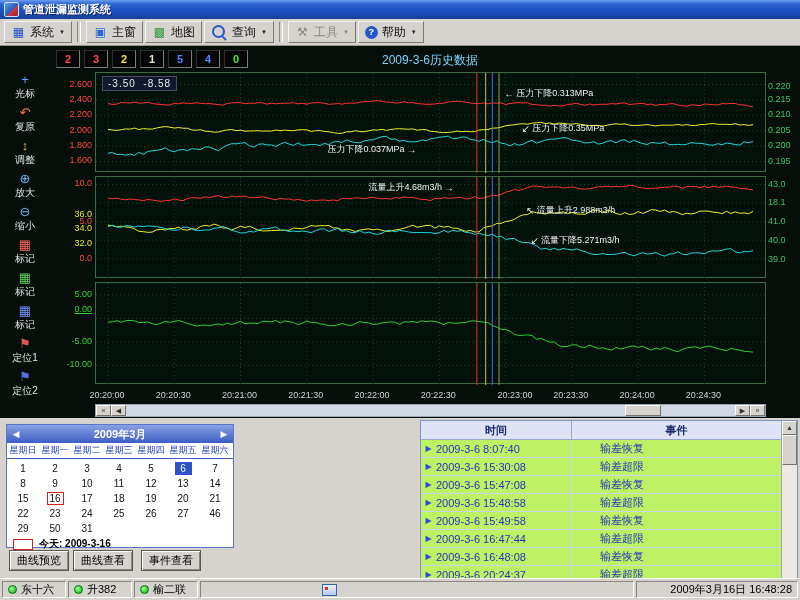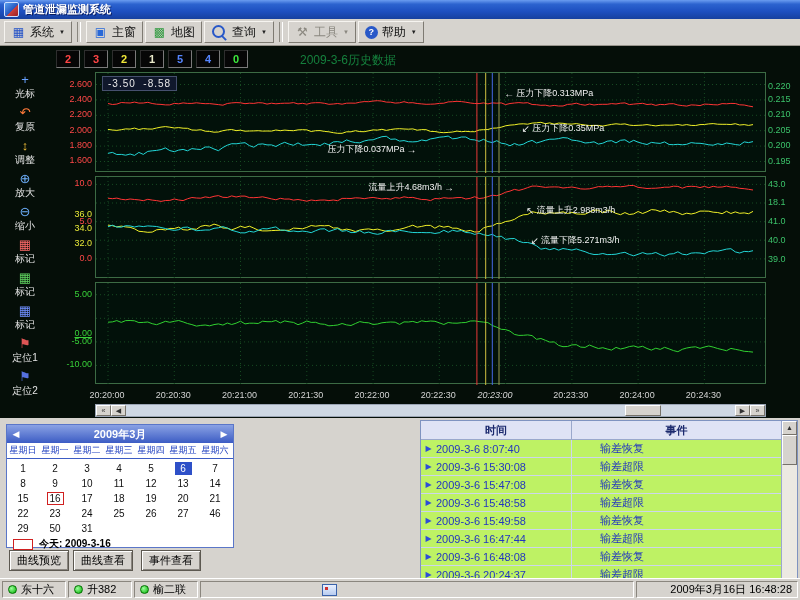--- a/index.html
+++ b/index.html
@@ -29,21 +29,21 @@
   .mag{position:relative;width:9px;height:9px;border:2px solid #2858c8;border-radius:50%;display:inline-block;margin:1px 3px 2px 1px}
   .mag::after{content:"";position:absolute;right:-4px;bottom:-3px;width:6px;height:2px;background:#2858c8;transform:rotate(45deg)}
   .help-badge{width:13px;height:13px;border-radius:50%;background:#2858c8;color:#fff;font-size:9px;font-weight:bold;
     display:inline-flex;align-items:center;justify-content:center}
 
   
   .chart-panel{position:absolute;left:0;top:46px;width:800px;height:372px;background:#050e08}
   .channels{position:absolute;left:56px;top:4px;display:flex;gap:4px}
   .chan{width:22px;height:16px;background:#060606;border:1px solid #7a7a7a;border-top-color:#2e2e2e;border-left-color:#2e2e2e;
     font-weight:bold;font-size:11px;display:flex;align-items:center;justify-content:center}
-  .chart-title{position:absolute;left:300px;width:260px;top:6px;text-align:left;color:#15803d;font-size:12px}
+  .chart-title{position:absolute;left:300px;width:260px;top:6px;text-align:center;color:#7dd3fc;font-size:12px}
   .toolstrip{position:absolute;left:0;top:26px;width:50px}
   .tool-item{height:33px;display:flex;flex-direction:column;align-items:center;color:#e4e4e4}
   .tool-icon{font-size:13px;line-height:16px}
   .tool-label{font-size:10px;line-height:11px}
   .plots{position:absolute;left:50px;top:26px}
   .plot-row{display:flex;margin-bottom:4px}
   .ycol{position:relative;width:45px}
   .ycol.right{width:33px}
   .ylab{position:absolute;right:3px;font-size:9px;line-height:9px;white-space:nowrap}
   .ycol.right .ylab{right:auto;left:2px}
@@ -307,21 +307,21 @@
           <span class="ylab r" style="color: rgb(60, 194, 106); top: 3.55556px;">43.0</span>
           <span class="ylab r" style="color: rgb(60, 194, 106); top: 22.4444px;">18.1</span>
           <span class="ylab r" style="color: rgb(60, 194, 106); top: 41.3333px;">41.0</span>
           <span class="ylab r" style="color: rgb(60, 194, 106); top: 60.2222px;">40.0</span>
           <span class="ylab r" style="color: rgb(60, 194, 106); top: 79.1111px;">39.0</span>
         </div>
       </div>
       <div class="plot-row">
         <div class="ycol left">
           <span class="ylab" style="color: rgb(56, 208, 56); top: 7.75115px;">5.00</span>
-          <span class="ylab" style="color: rgb(56, 208, 56); top: 47px; text-decoration: underline;">0.00</span>
+          <span class="ylab" style="color: rgb(56, 208, 56); top: 23px; text-decoration: underline;">0.00</span>
           <span class="ylab" style="color: rgb(56, 208, 56); top: 54.7558px;">-5.00</span>
           <span class="ylab" style="color: rgb(56, 208, 56); top: 78.2581px;">-10.00</span>
         </div>
         <div class="plot-area" style="height: 102px;"><svg width="669" height="102">
             <line x1="0" y1="11.7" x2="669" y2="11.7" stroke="#174a22" stroke-width="1" stroke-dasharray="1,3"></line>
             <line x1="0" y1="35.3" x2="669" y2="35.3" stroke="#174a22" stroke-width="1" stroke-dasharray="1,3"></line>
             <line x1="0" y1="58.9" x2="669" y2="58.9" stroke="#174a22" stroke-width="1" stroke-dasharray="1,3"></line>
             <line x1="0" y1="82.4" x2="669" y2="82.4" stroke="#174a22" stroke-width="1" stroke-dasharray="1,3"></line>
             <line x1="12.0" y1="0" x2="12.0" y2="102" stroke="#174a22" stroke-width="1" stroke-dasharray="1,3"></line>
             <line x1="78.3" y1="0" x2="78.3" y2="102" stroke="#174a22" stroke-width="1" stroke-dasharray="1,3"></line>
@@ -342,21 +342,21 @@
         <div class="ycol right"></div>
       </div>
     </div>
   <div class="xlabels" id="xlabels">
       <span class="xlab" style="left: 12px;">20:20:00</span>
       <span class="xlab" style="left: 78.2671px;">20:20:30</span>
       <span class="xlab" style="left: 144.534px;">20:21:00</span>
       <span class="xlab" style="left: 210.801px;">20:21:30</span>
       <span class="xlab" style="left: 277.068px;">20:22:00</span>
       <span class="xlab" style="left: 343.336px;">20:22:30</span>
-      <span class="xlab" style="left: 400px; font-style: italic;">20:23:00</span>
+      <span class="xlab" style="left: 420px;">20:23:00</span>
       <span class="xlab" style="left: 475.87px;">20:23:30</span>
       <span class="xlab" style="left: 542.137px;">20:24:00</span>
       <span class="xlab" style="left: 608.404px;">20:24:30</span>
     </div>
   <div class="hscroll">
     <span class="sc-btn">«</span>
     <span class="sc-btn">◀</span>
     <span class="sc-track">
       <span class="sc-thumb" id="hthumb" style="left: 82%;"></span>
     </span>

